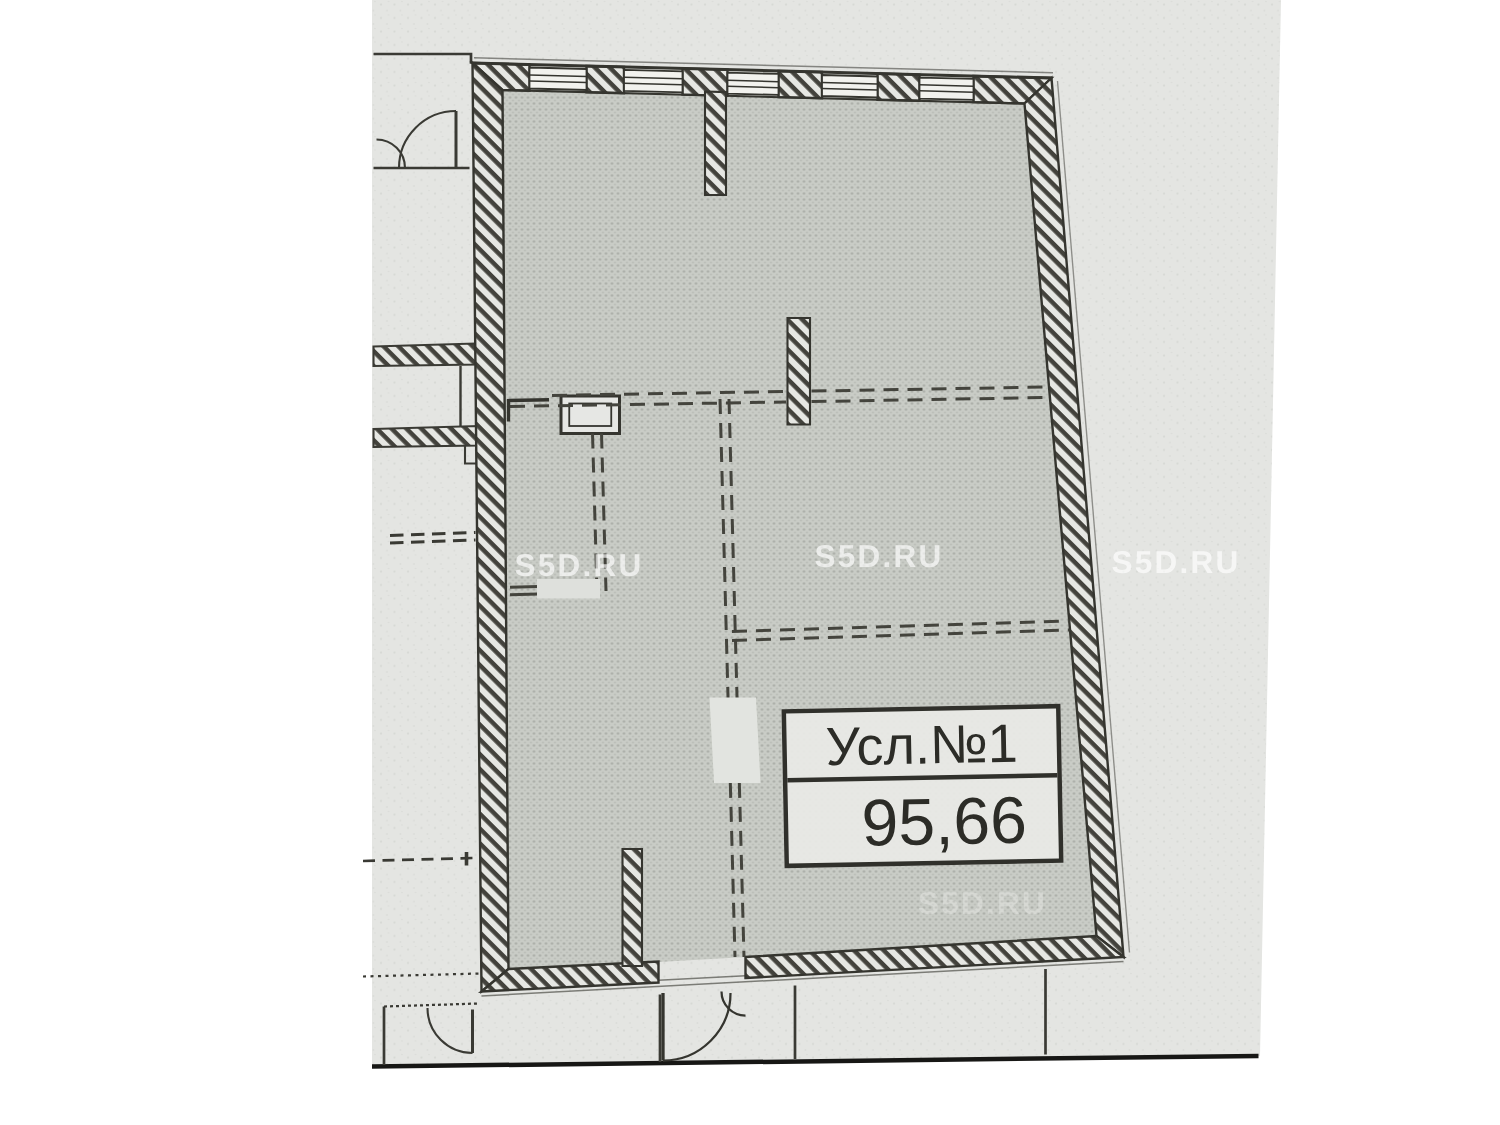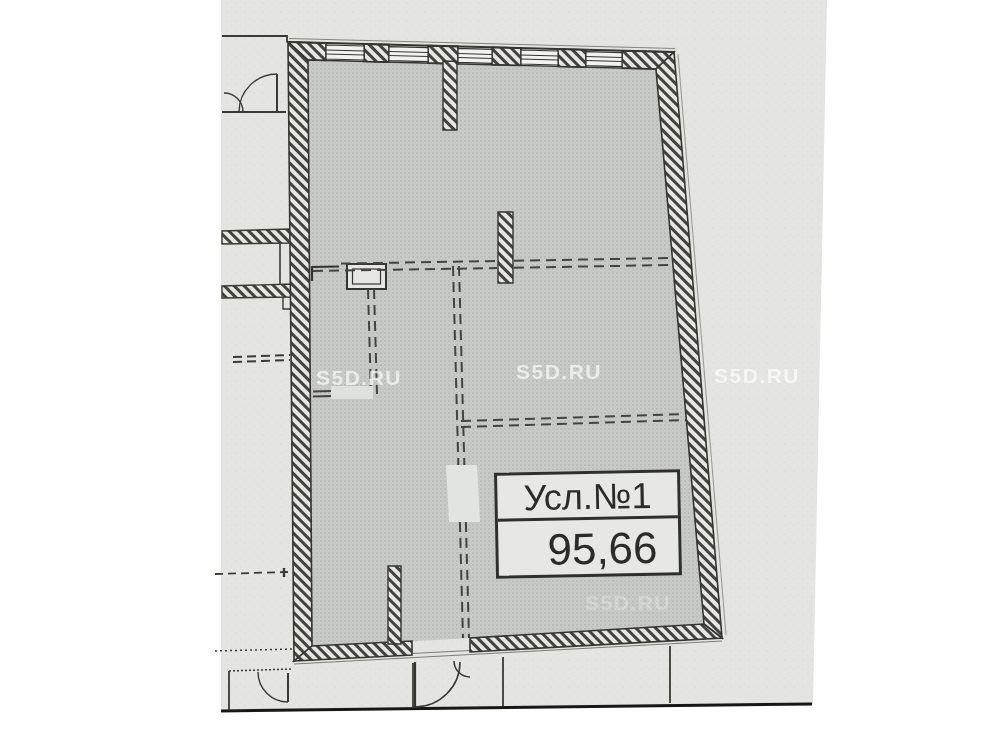--- a/index.html
+++ b/index.html
@@ -1,17 +1,17 @@
 <!DOCTYPE html>
 <html><head>
 <meta charset="utf-8">
 <style>
   html,body{margin:0;padding:0;background:#ffffff;}
   body{width:1000px;height:750px;overflow:hidden;font-family:"Liberation Sans",sans-serif;}
-  .stage{position:relative;width:925px;height:750px;}
+  .stage{position:relative;width:925px;height:750px;margin-left:27px;}
   .stage > svg{position:absolute;left:0;top:0;}
   .wm{
     position:absolute;
     font-weight:bold;
     font-size:21px;
     letter-spacing:1.5px;
     color:rgba(255,255,255,0.66);
     white-space:nowrap;
     user-select:none;
   }

